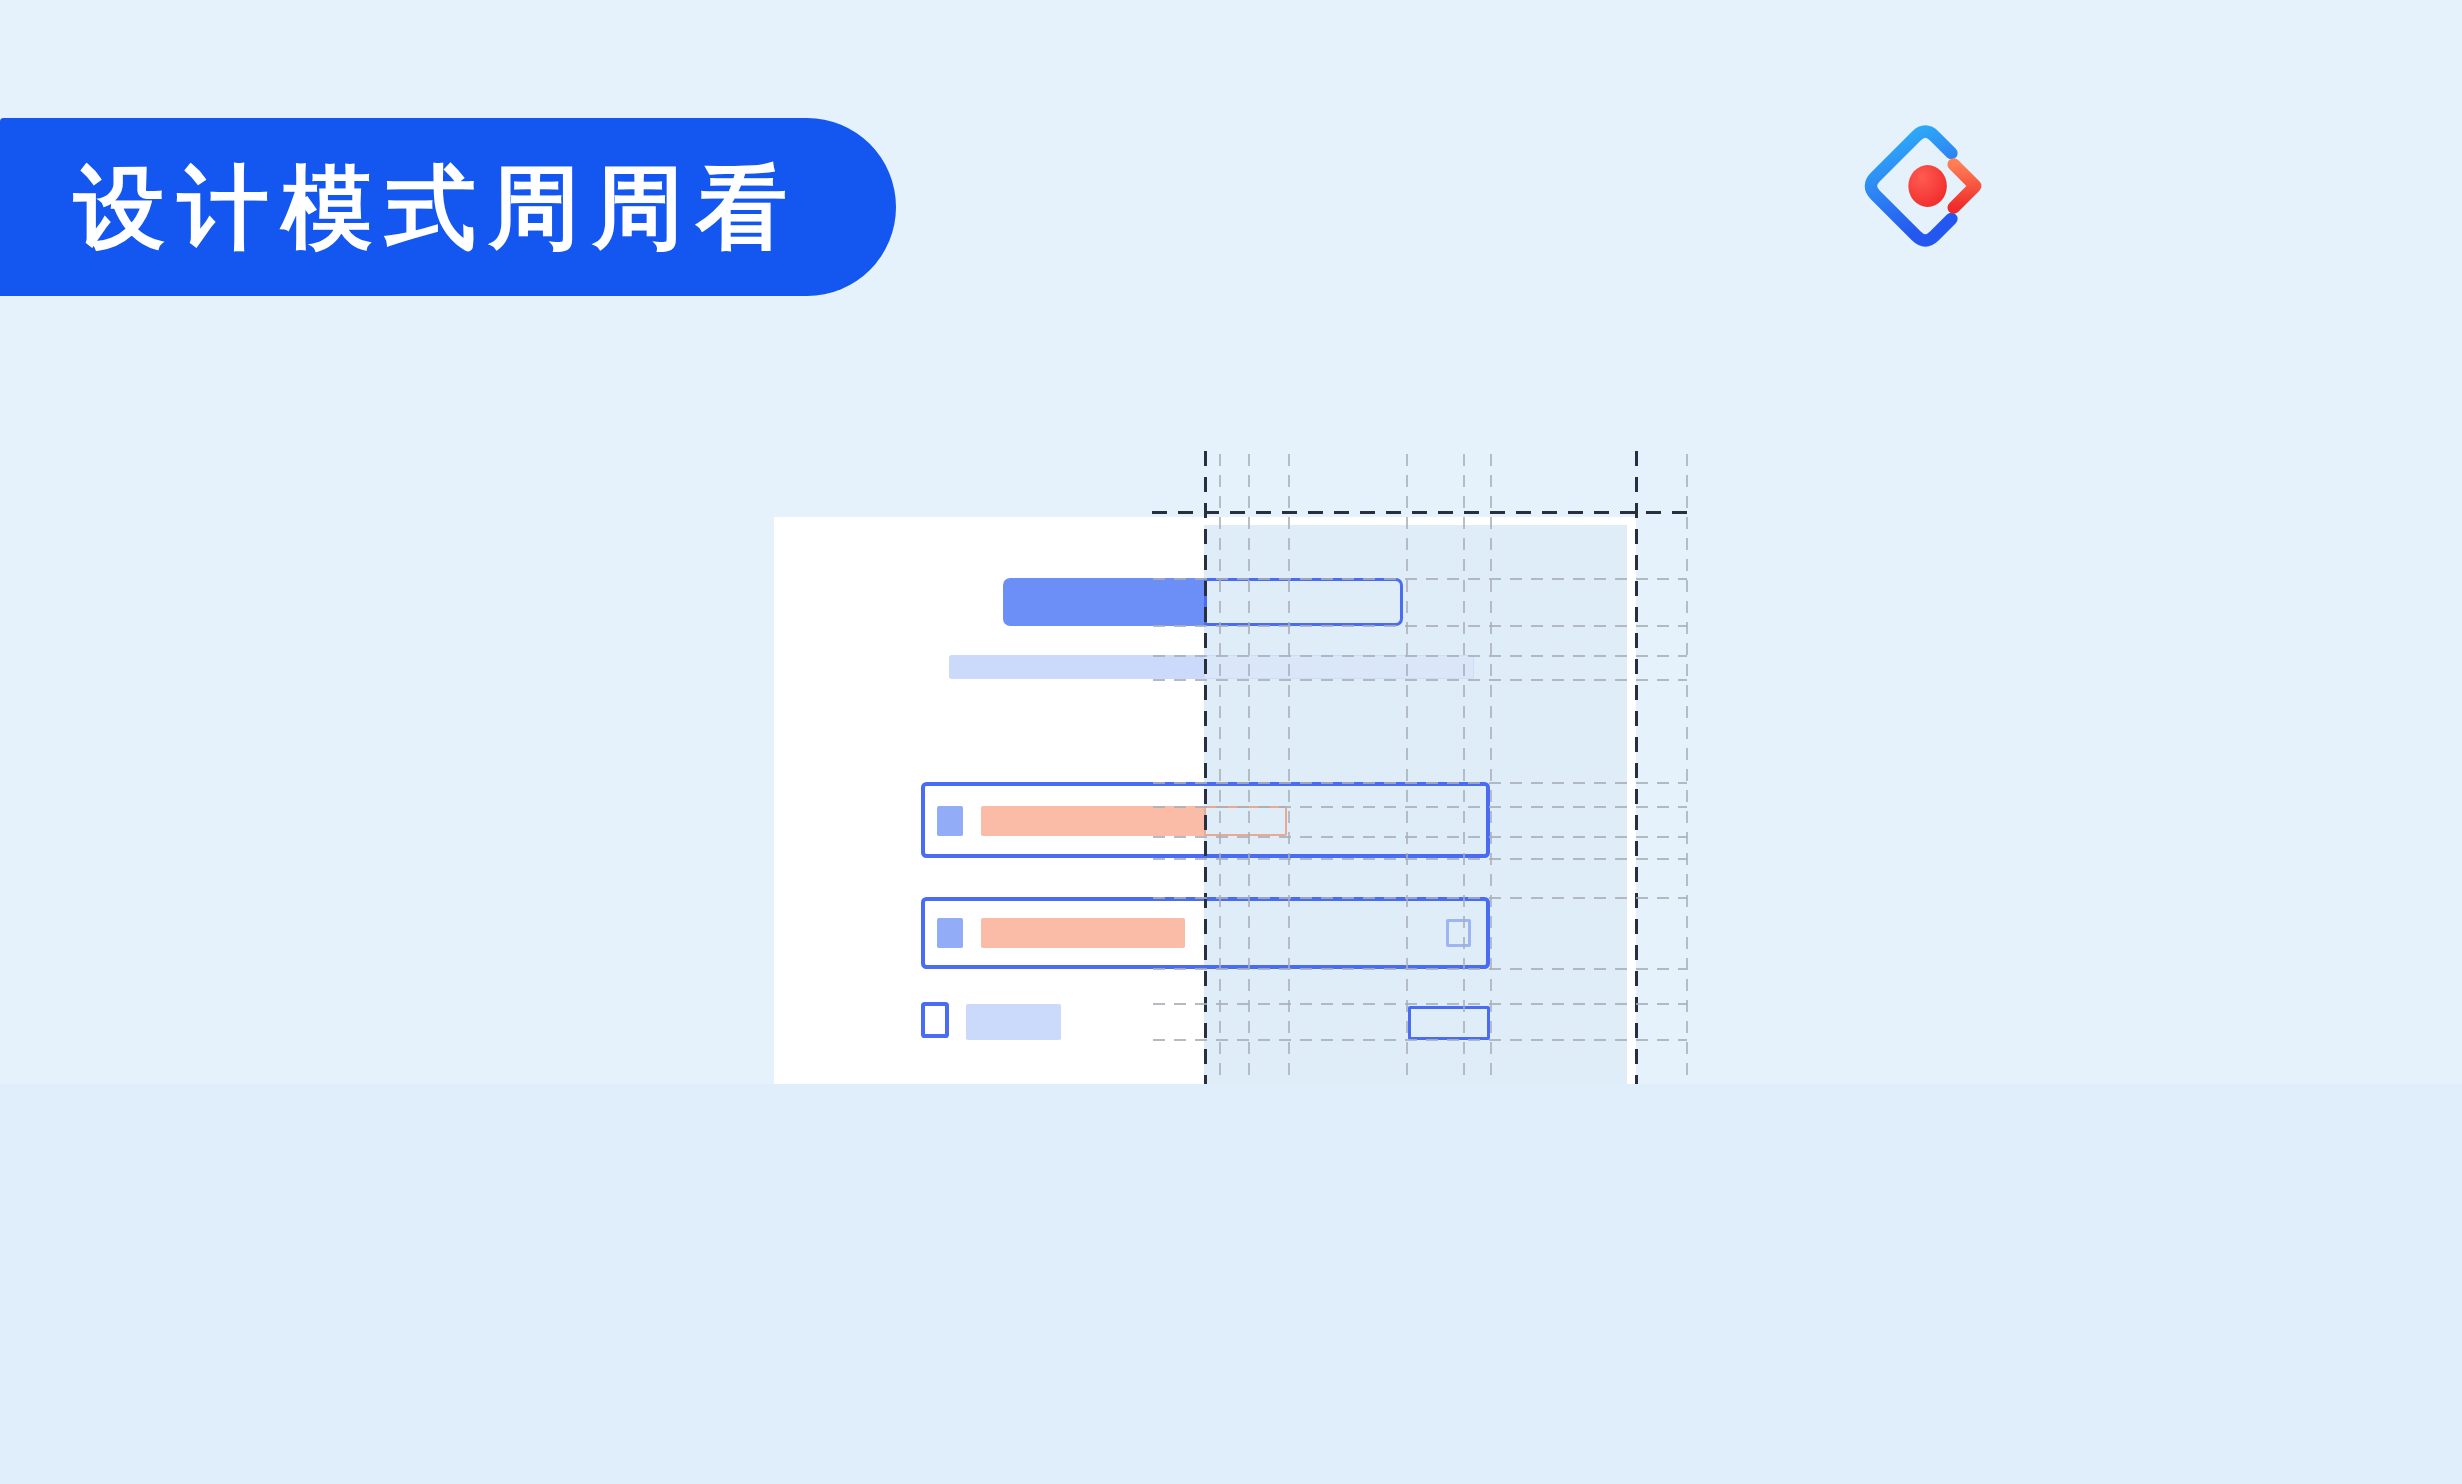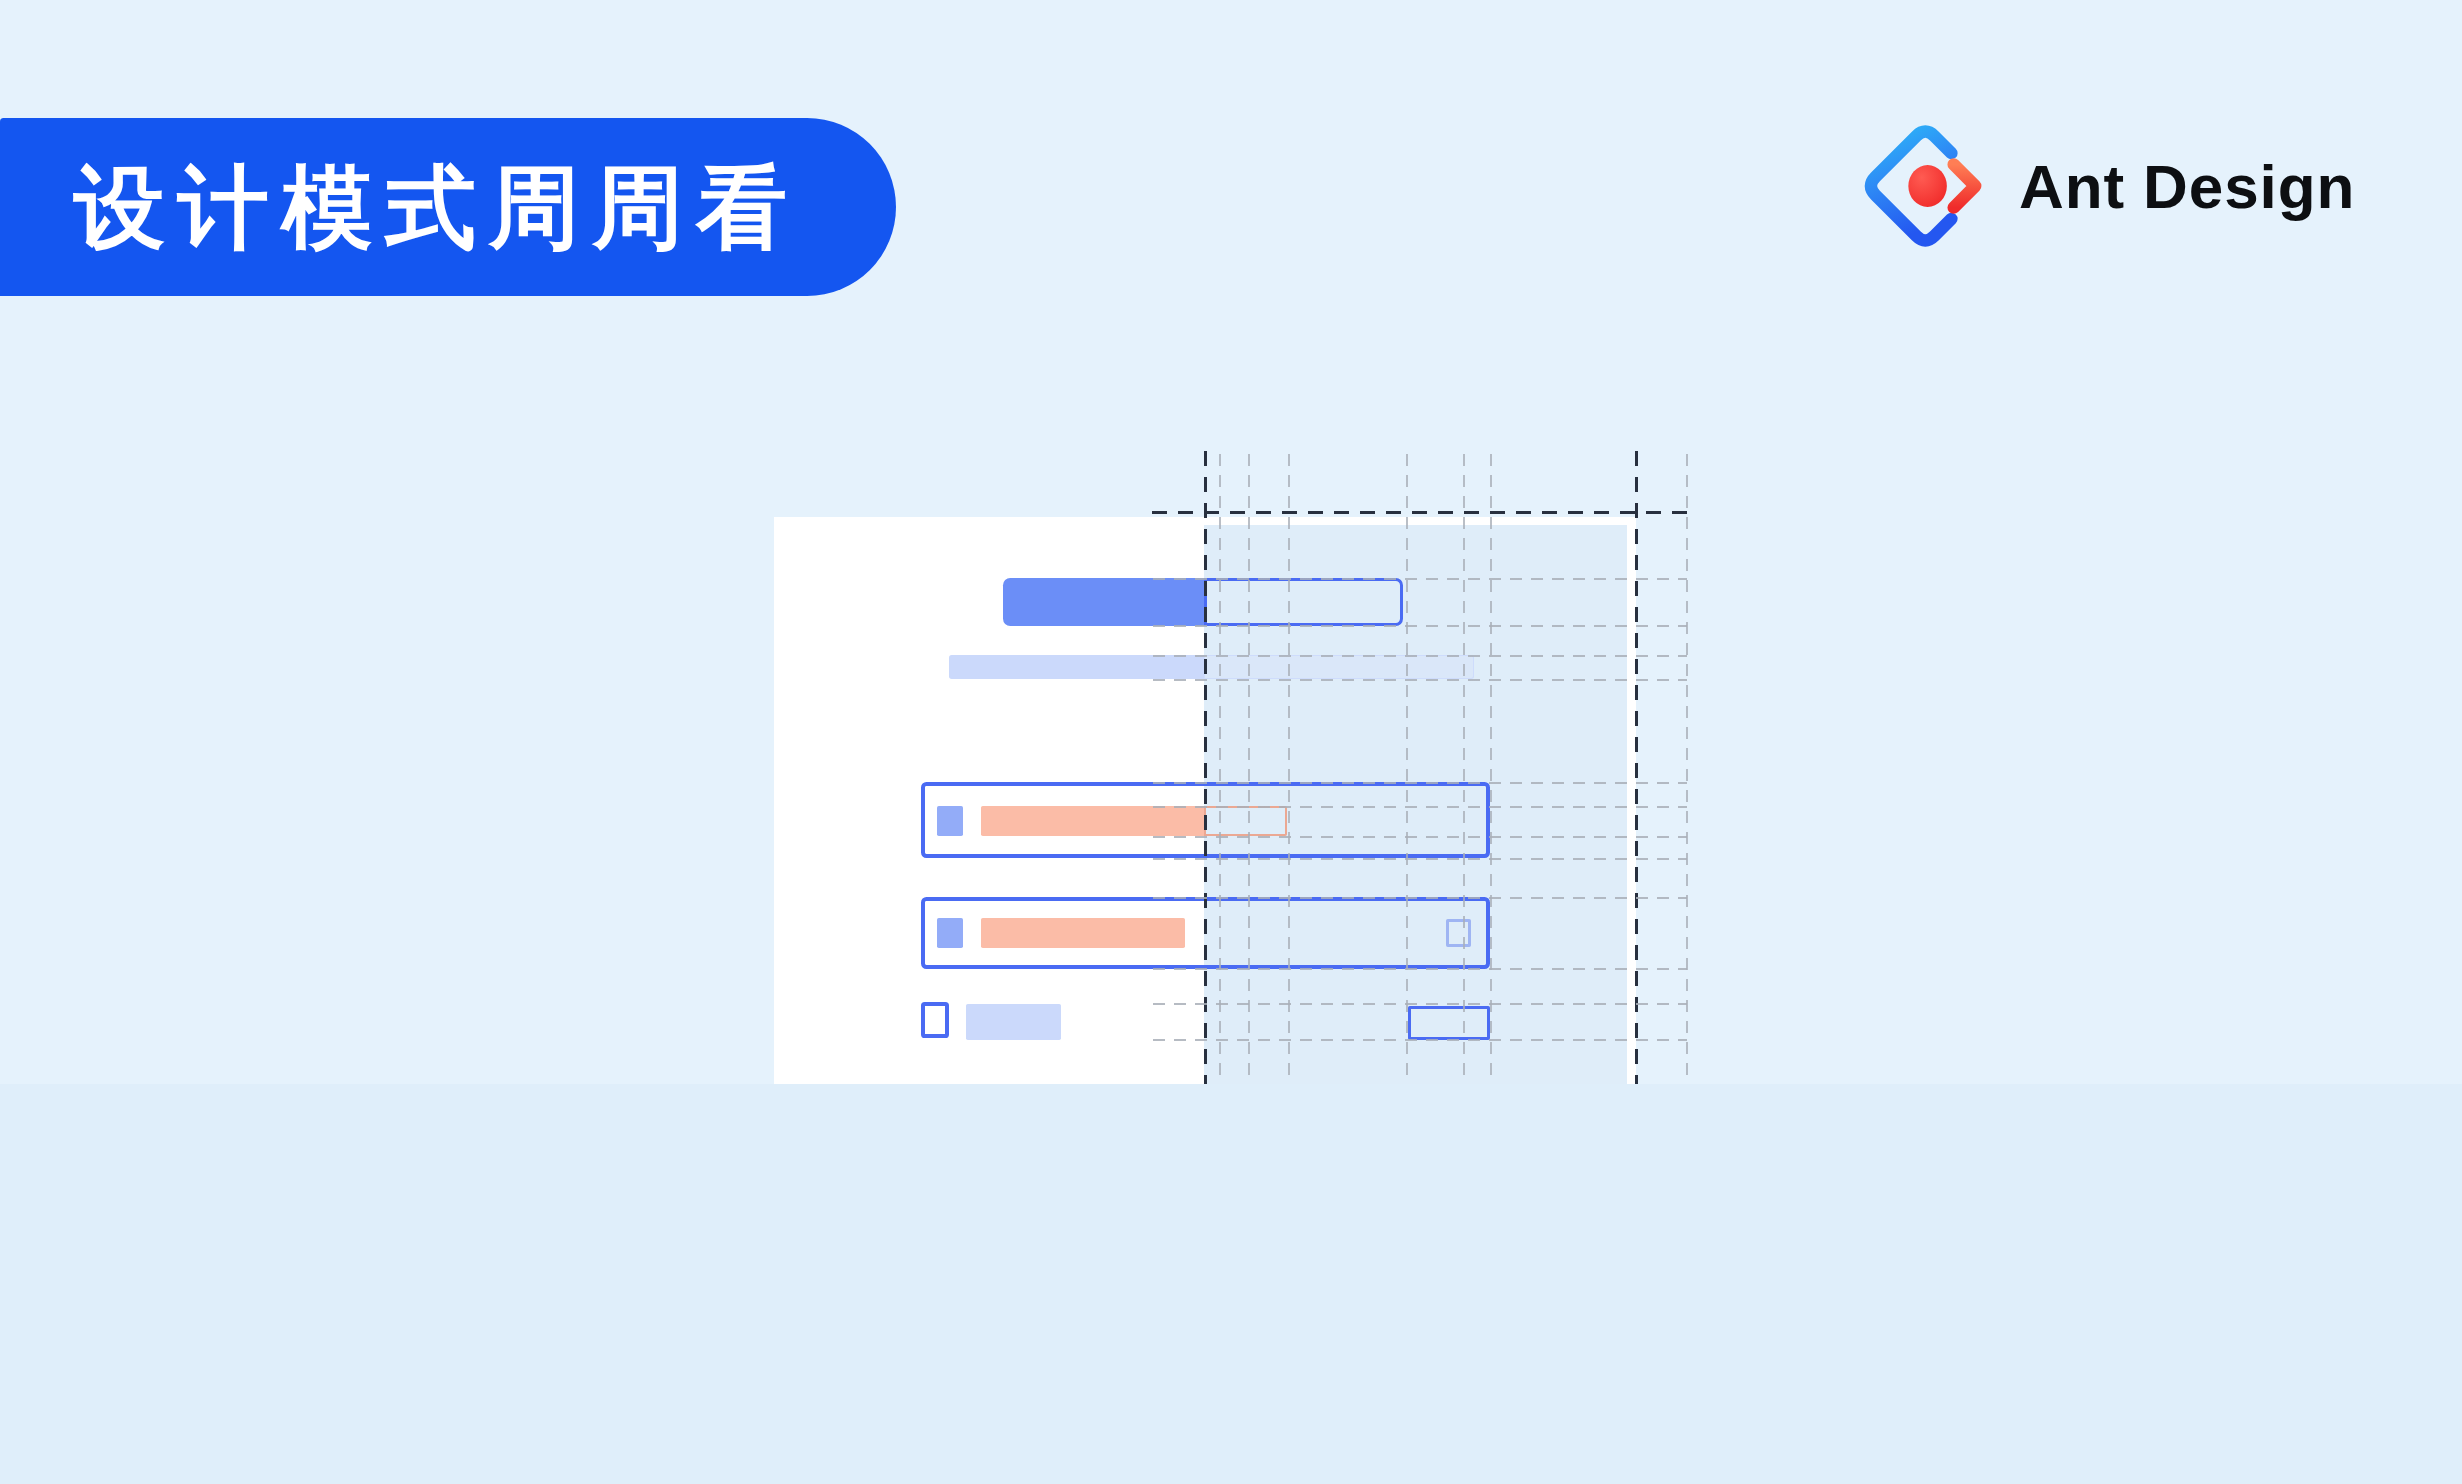--- a/index.html
+++ b/index.html
@@ -89,21 +89,20 @@
           <radialGradient id="gDot" cx="0.35" cy="0.3" r="0.9">
             <stop offset="0" stop-color="#FF5B52"></stop>
             <stop offset="1" stop-color="#EE2424"></stop>
           </radialGradient>
         </defs>
         <path d="M78,31 L63,16 Q55,8 47,16 L11,52 Q3,60 11,68 L47,104 Q55,112 63,104 L78,89" fill="none" stroke="url(#gBlue)" stroke-width="11" stroke-linecap="round"></path>
         <path d="M80,41 L99,60 L80,79" fill="none" stroke="url(#gRed)" stroke-width="11" stroke-linecap="round" stroke-linejoin="round"></path>
         <ellipse cx="57" cy="60" rx="17" ry="18.5" fill="url(#gDot)"></ellipse>
       </svg>
     </span>
-    <div class="logo-text">Ant Design</div>
   </div>
 
   <div class="card"></div>
   <div class="overlay"></div>
 
   <div class="wf bar1-solid"></div>
   <div class="wf bar1-outline"></div>
   <div class="wf bar2-solid"></div>
   <div class="wf bar2-faint"></div>
 

